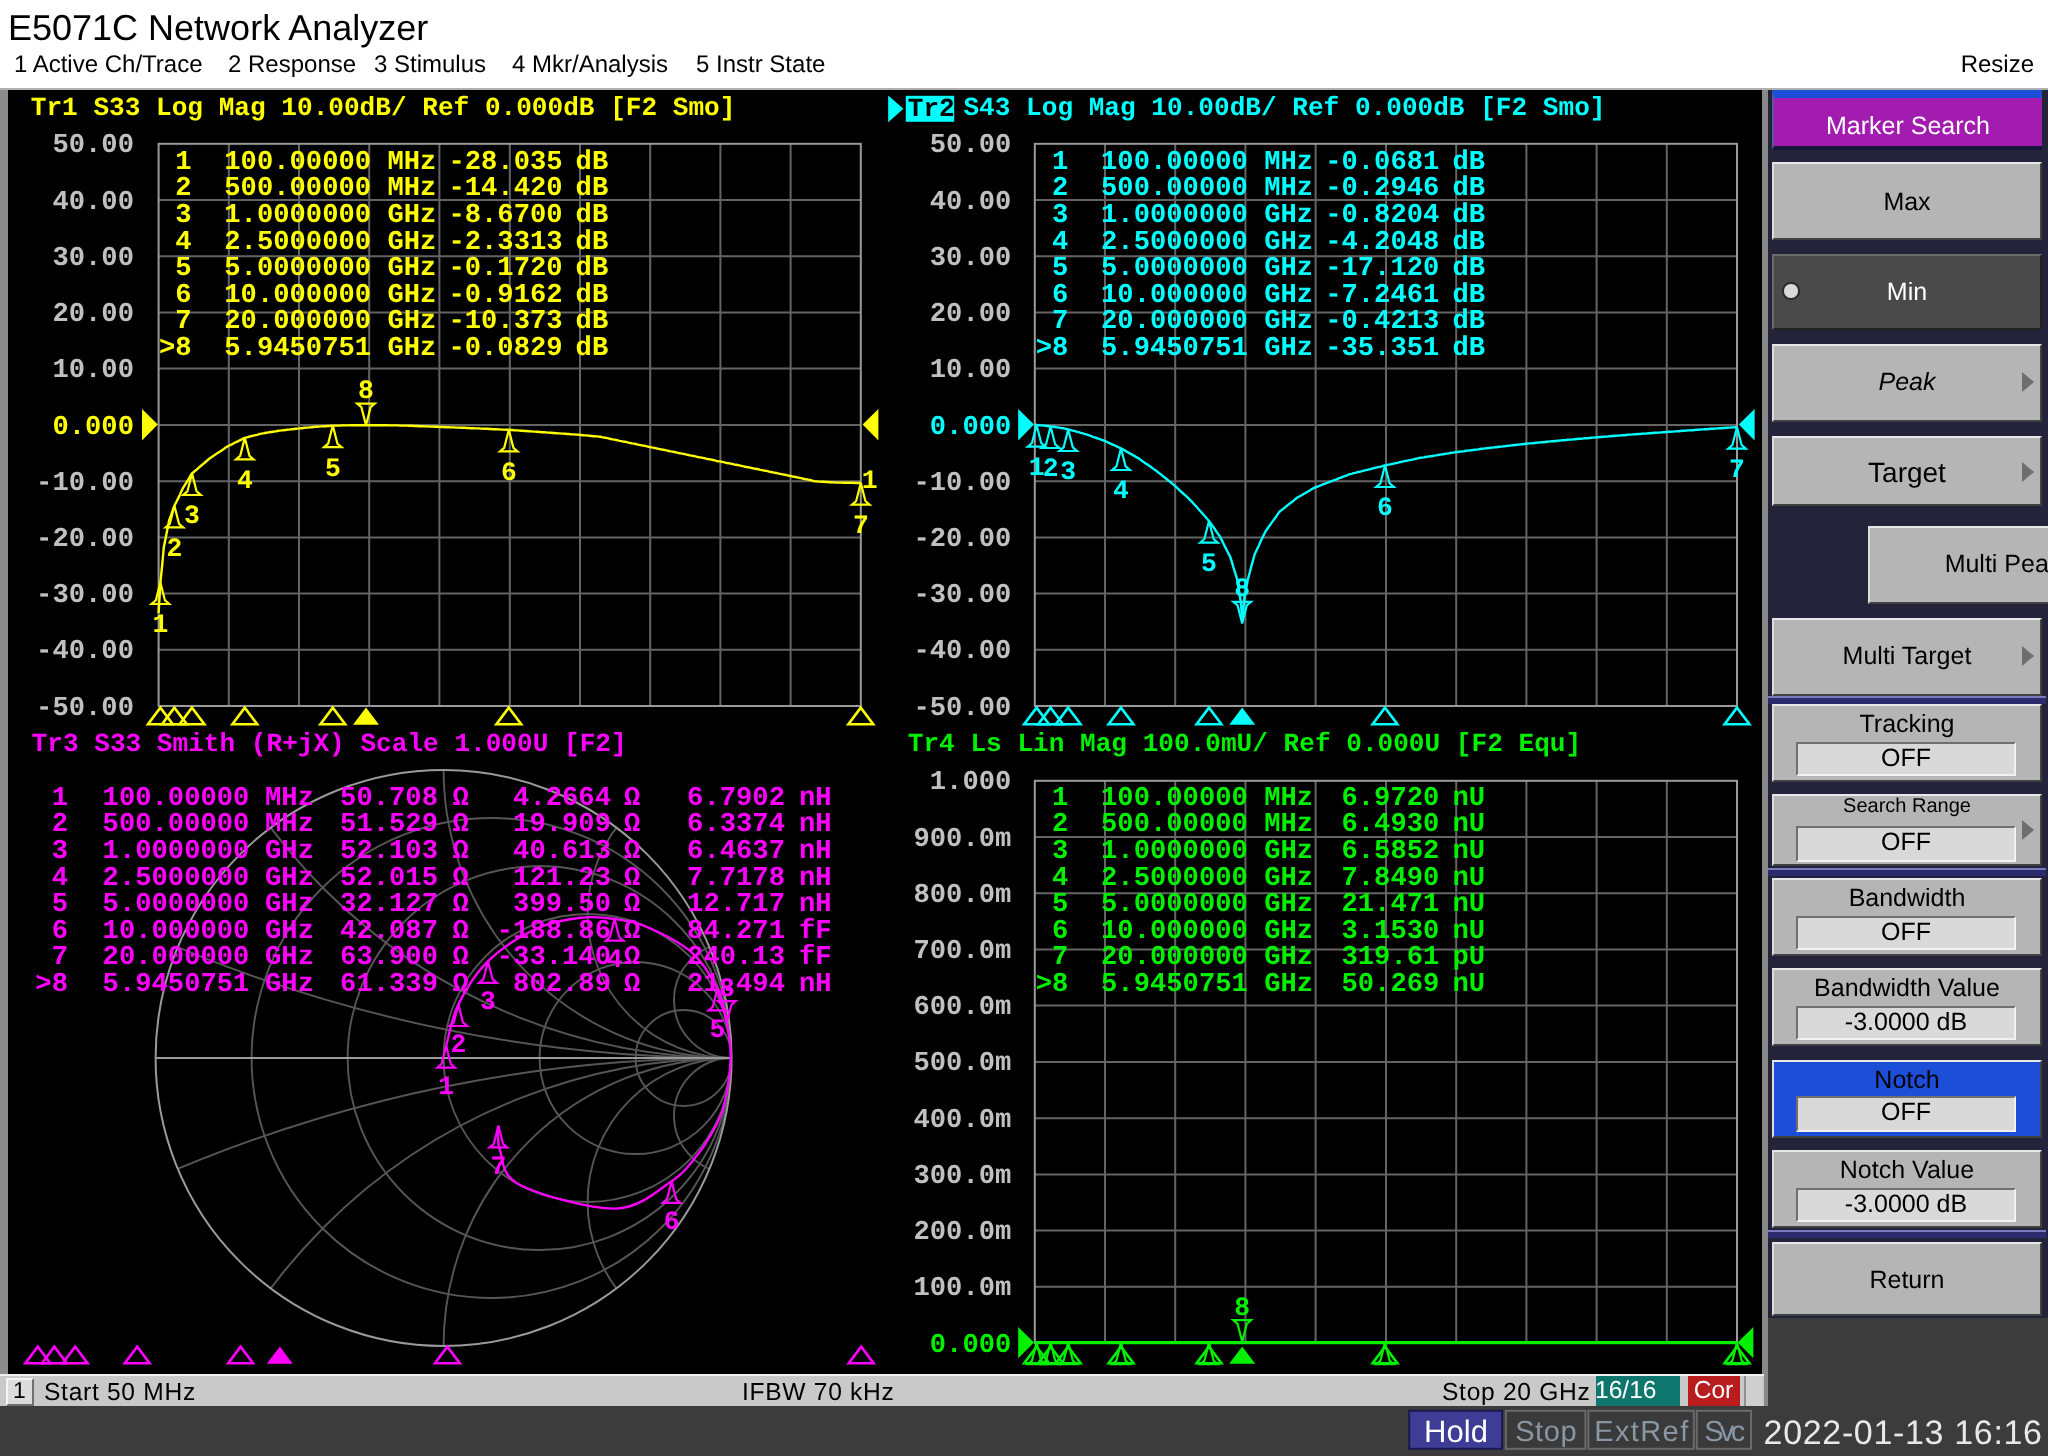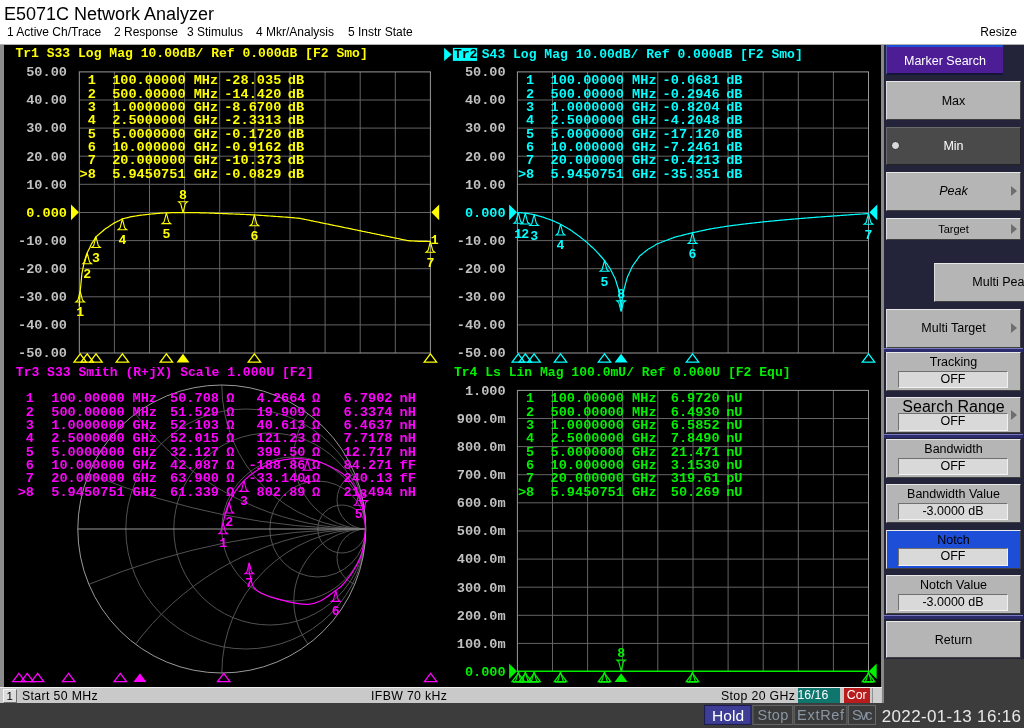--- a/index.html
+++ b/index.html
@@ -325,51 +325,51 @@
   </svg>
 <div style="position:absolute;left:0;top:0;width:1024px;height:43.5px;background:#ffffff;border-bottom:1.8px solid #b0b0b0;color:#000">
     <div style="position:absolute;left:4px;top:4px;font-size:18px">E5071C Network Analyzer</div>
     <div style="position:absolute;left:7px;top:25px;font-size:12px">1 Active Ch/Trace</div>
     <div style="position:absolute;left:114px;top:25px;font-size:12px">2 Response</div>
     <div style="position:absolute;left:187px;top:25px;font-size:12px">3 Stimulus</div>
     <div style="position:absolute;left:256px;top:25px;font-size:12px">4 Mkr/Analysis</div>
     <div style="position:absolute;left:348px;top:25px;font-size:12px">5 Instr State</div>
     <div style="position:absolute;right:7px;top:25px;font-size:12px">Resize</div>
   </div>
-<div style="position:absolute;left:886px;top:45px;width:117px;height:29.5px;background:#4c1d95;border-top:2px solid #1d4ed8;border-left:1px solid #5858a0;border-bottom:2px solid #15153a;color:#fff;font-size:12.5px;text-align:center;line-height:29px;box-sizing:border-box">Marker Search</div>
+<div style="position:absolute;left:886px;top:45px;width:135px;height:29.5px;background:#a21caf;border-top:4px solid #1d4ed8;border-left:1px solid #5858a0;border-bottom:2px solid #15153a;color:#fff;font-size:12.5px;text-align:center;line-height:29px;box-sizing:border-box">Marker Search</div>
 <div style="position:absolute;left:886px;width:135px;background:#b5b5b5;border-top:1px solid #e8e8e8;border-left:1px solid #dcdcdc;border-right:1px solid #404040;border-bottom:1px solid #404040;color:#000;font-size:12.5px;text-align:center;box-sizing:border-box;top:81px;height:39px;">
     <div style="position:absolute;left:0;right:0;top:50%;transform:translateY(-50%)">Max</div>
   </div>
 <div style="position:absolute;left:886px;width:135px;background:#b5b5b5;border-top:1px solid #e8e8e8;border-left:1px solid #dcdcdc;border-right:1px solid #404040;border-bottom:1px solid #404040;color:#000;font-size:12.5px;text-align:center;box-sizing:border-box;top:126.8px;height:38.5px;background:#4a4a4a;color:#fff;border-top-color:#6a6a6a;border-left-color:#6a6a6a;border-right-color:#222;border-bottom-color:#222;">
     <div style="position:absolute;left:0;right:0;top:50%;transform:translateY(-50%)">Min</div>
     <div style="position:absolute;left:4px;top:50%;margin-top:-5px;width:8.5px;height:8.5px;border-radius:50%;background:#d8d8d8;border:1px solid #2a2a2a;box-sizing:border-box"></div>
   </div>
 <div style="position:absolute;left:886px;width:135px;background:#b5b5b5;border-top:1px solid #e8e8e8;border-left:1px solid #dcdcdc;border-right:1px solid #404040;border-bottom:1px solid #404040;color:#000;font-size:12.5px;text-align:center;box-sizing:border-box;top:172px;height:38.5px;font-style:italic;">
     <div style="position:absolute;left:0;right:0;top:50%;transform:translateY(-50%)">Peak</div>
     <div style="position:absolute;right:3px;top:50%;margin-top:-5px;width:0;height:0;border-left:6px solid #6e6e6e;border-top:5px solid transparent;border-bottom:5px solid transparent"></div>
   </div>
-<div style="position:absolute;left:886px;width:135px;background:#b5b5b5;border-top:1px solid #e8e8e8;border-left:1px solid #dcdcdc;border-right:1px solid #404040;border-bottom:1px solid #404040;color:#000;font-size:11px;text-align:center;box-sizing:border-box;top:218px;height:22px;">
+<div style="position:absolute;left:886px;width:135px;background:#b5b5b5;border-top:1px solid #e8e8e8;border-left:1px solid #dcdcdc;border-right:1px solid #404040;border-bottom:1px solid #404040;color:#000;font-size:14px;text-align:center;box-sizing:border-box;top:218px;height:35px;">
     <div style="position:absolute;left:0;right:0;top:50%;transform:translateY(-50%)">Target</div>
     <div style="position:absolute;right:3px;top:50%;margin-top:-5px;width:0;height:0;border-left:6px solid #6e6e6e;border-top:5px solid transparent;border-bottom:5px solid transparent"></div>
   </div>
 <div style="position:absolute;left:934px;width:135px;background:#b5b5b5;border-top:1px solid #e8e8e8;border-left:1px solid #dcdcdc;border-right:1px solid #404040;border-bottom:1px solid #404040;color:#000;font-size:12.5px;text-align:center;box-sizing:border-box;top:263px;height:38.5px;">
     <div style="position:absolute;left:0;right:0;top:50%;transform:translateY(-50%)">Multi Peak</div>
     <div style="position:absolute;right:3px;top:50%;margin-top:-5px;width:0;height:0;border-left:6px solid #6e6e6e;border-top:5px solid transparent;border-bottom:5px solid transparent"></div>
   </div>
 <div style="position:absolute;left:886px;width:135px;background:#b5b5b5;border-top:1px solid #e8e8e8;border-left:1px solid #dcdcdc;border-right:1px solid #404040;border-bottom:1px solid #404040;color:#000;font-size:12.5px;text-align:center;box-sizing:border-box;top:309px;height:38.5px;">
     <div style="position:absolute;left:0;right:0;top:50%;transform:translateY(-50%)">Multi Target</div>
     <div style="position:absolute;right:3px;top:50%;margin-top:-5px;width:0;height:0;border-left:6px solid #6e6e6e;border-top:5px solid transparent;border-bottom:5px solid transparent"></div>
   </div>
 <div style="position:absolute;left:884px;width:139px;top:348px;height:4px;background:#2b2b6e;border-top:1px solid #7a7ac0;box-sizing:border-box"></div>
 <div style="position:absolute;left:886px;width:135px;background:#b5b5b5;border-top:1px solid #e8e8e8;border-left:1px solid #dcdcdc;border-right:1px solid #404040;border-bottom:1px solid #404040;color:#000;font-size:12.5px;text-align:center;box-sizing:border-box;top:352px;height:39px;">
     <div style="position:absolute;left:0;right:0;top:2px;font-size:12.5px">Tracking</div>
     <div style="position:absolute;left:11px;right:12px;bottom:2px;height:17.5px;background:#d9d9d9;border-top:1px solid #707070;border-left:1px solid #707070;border-bottom:1px solid #f2f2f2;border-right:1px solid #f2f2f2;font-size:12.5px;line-height:14px;box-sizing:border-box">OFF</div>
   </div>
 <div style="position:absolute;left:886px;width:135px;background:#b5b5b5;border-top:1px solid #e8e8e8;border-left:1px solid #dcdcdc;border-right:1px solid #404040;border-bottom:1px solid #404040;color:#000;font-size:12.5px;text-align:center;box-sizing:border-box;top:397px;height:35.5px;">
-    <div style="position:absolute;left:0;right:0;top:0px;font-size:16px">Search Range</div>
+    <div style="position:absolute;left:0;right:0;top:0px;font-size:10px">Search Range</div>
     <div style="position:absolute;left:11px;right:12px;bottom:1px;height:17.5px;background:#d9d9d9;border-top:1px solid #707070;border-left:1px solid #707070;border-bottom:1px solid #f2f2f2;border-right:1px solid #f2f2f2;font-size:12.5px;line-height:14px;box-sizing:border-box">OFF</div>
     <div style="position:absolute;right:3px;top:50%;margin-top:-5px;width:0;height:0;border-left:6px solid #6e6e6e;border-top:5px solid transparent;border-bottom:5px solid transparent"></div>
   </div>
 <div style="position:absolute;left:884px;width:139px;top:433.8px;height:4px;background:#2b2b6e;border-top:1px solid #7a7ac0;box-sizing:border-box"></div>
 <div style="position:absolute;left:886px;width:135px;background:#b5b5b5;border-top:1px solid #e8e8e8;border-left:1px solid #dcdcdc;border-right:1px solid #404040;border-bottom:1px solid #404040;color:#000;font-size:12.5px;text-align:center;box-sizing:border-box;top:439px;height:39px;">
     <div style="position:absolute;left:0;right:0;top:2px;font-size:12.5px">Bandwidth</div>
     <div style="position:absolute;left:11px;right:12px;bottom:2px;height:17.5px;background:#d9d9d9;border-top:1px solid #707070;border-left:1px solid #707070;border-bottom:1px solid #f2f2f2;border-right:1px solid #f2f2f2;font-size:12.5px;line-height:14px;box-sizing:border-box">OFF</div>
   </div>
 <div style="position:absolute;left:886px;width:135px;background:#b5b5b5;border-top:1px solid #e8e8e8;border-left:1px solid #dcdcdc;border-right:1px solid #404040;border-bottom:1px solid #404040;color:#000;font-size:12.5px;text-align:center;box-sizing:border-box;top:484px;height:39px;padding-left:22px;">
     <div style="position:absolute;left:0;right:0;top:2px;font-size:12.5px">Bandwidth Value</div>

